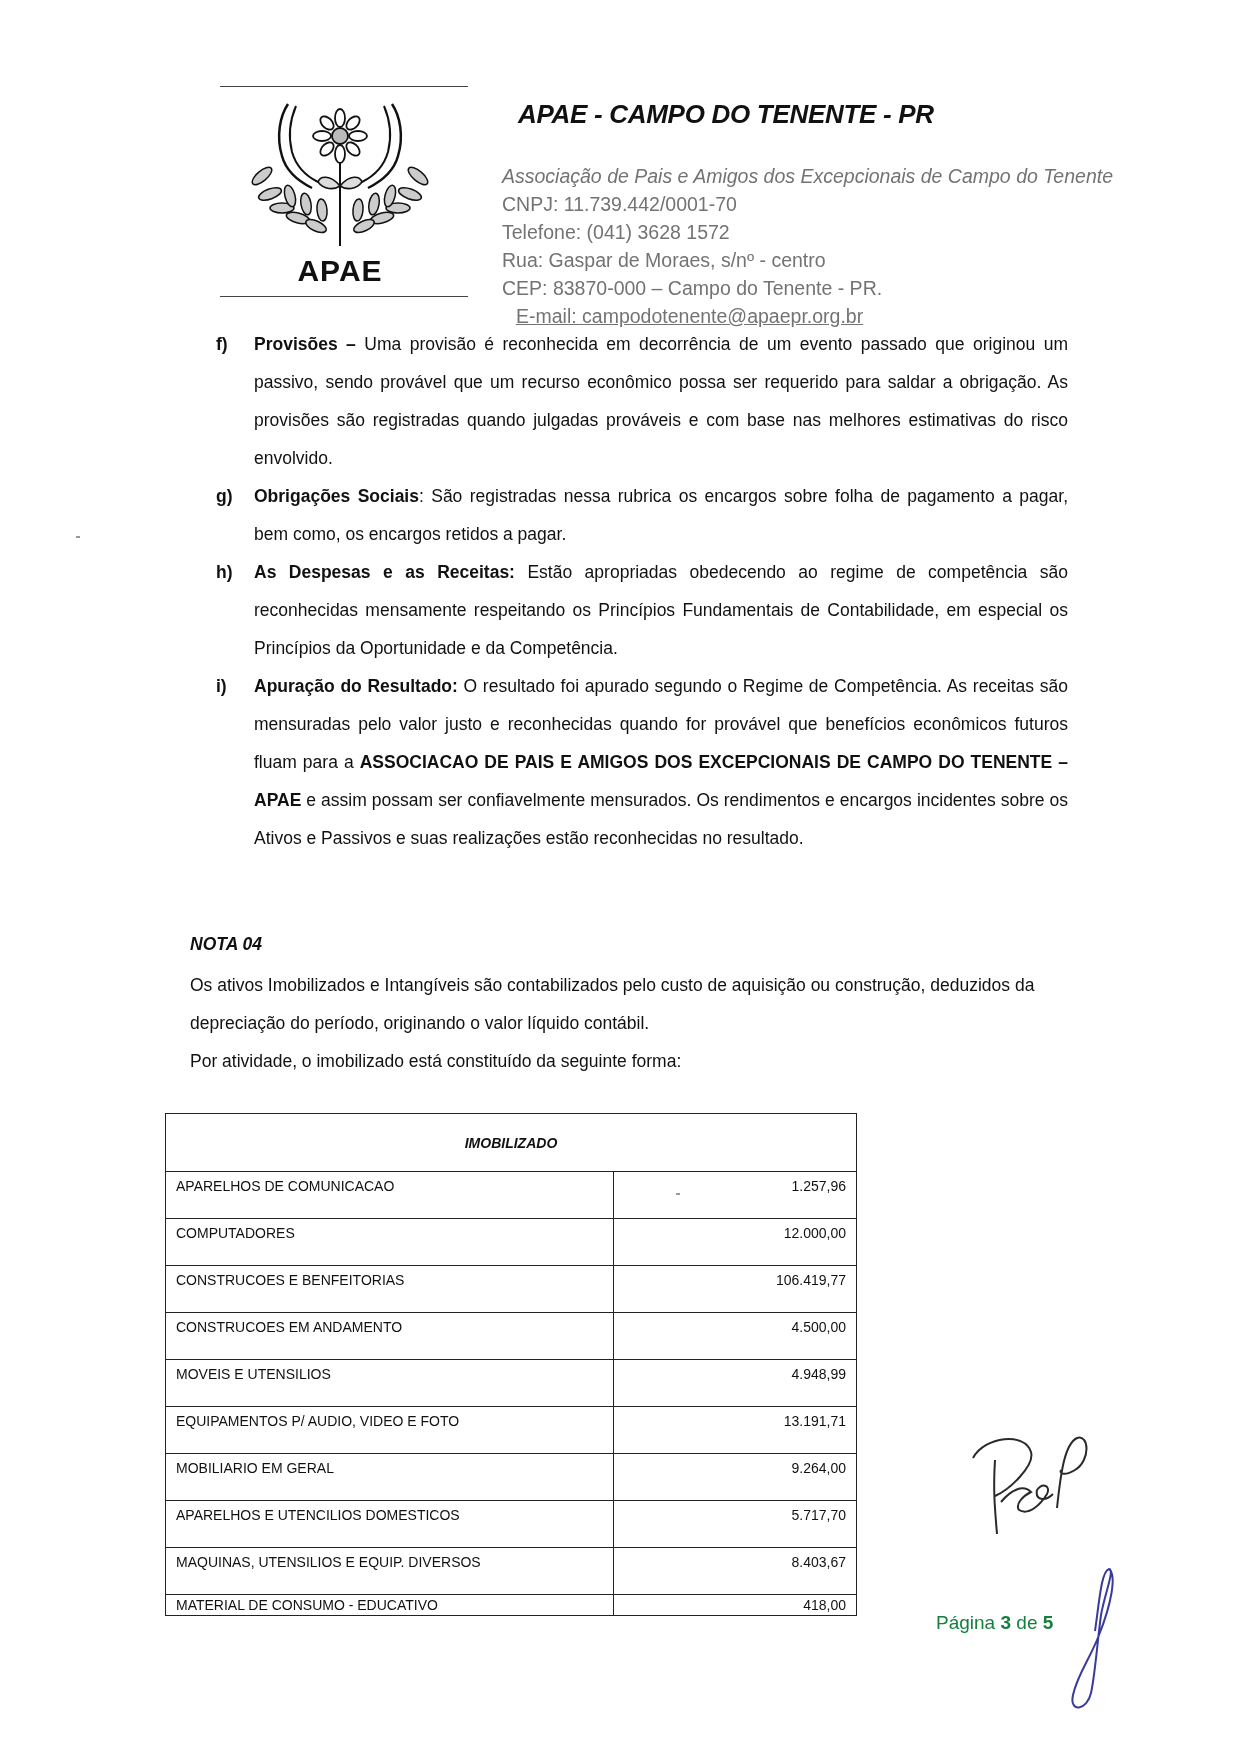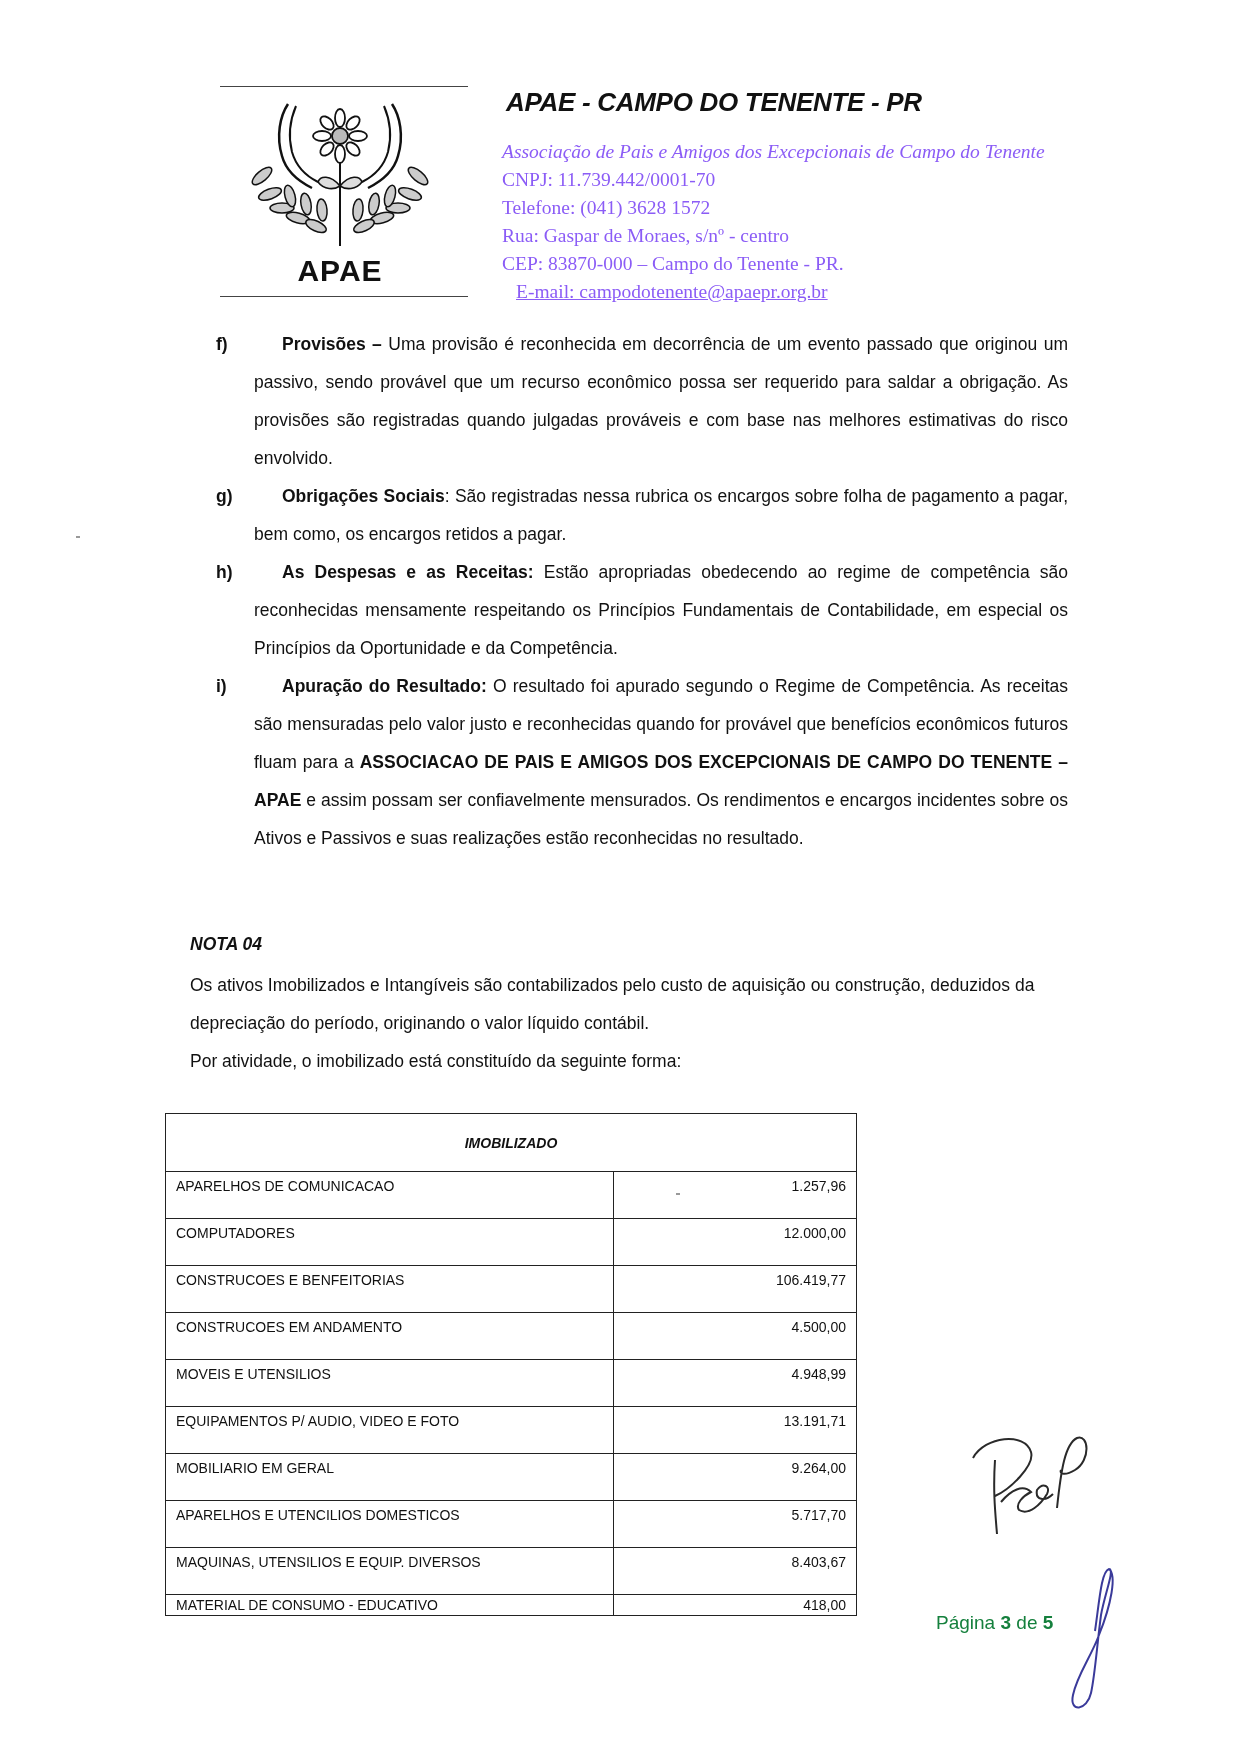--- a/index.html
+++ b/index.html
@@ -10,30 +10,30 @@
     .hdr-rule { position: absolute; left: 220px; width: 248px; height: 0; border-top: 1.5px solid #444; }
     .hdr-rule.top { top: 86px; }
     .hdr-rule.bot { top: 296px; }
     .logo { position: absolute; left: 240px; top: 96px; width: 200px; height: 190px; }
     .logo svg { width: 200px; height: 160px; display: block; }
     .logo-text { position: absolute; left: 0; top: 158px; width: 200px; text-align: center;
                  font-family: "Liberation Sans", sans-serif; font-weight: bold; font-size: 30px; letter-spacing: 1px; color: #111; }
 
     .org-block { position: absolute; left: 502px; top: 80px; width: 700px; }
     .org-title { font-family: "Liberation Sans", sans-serif; font-weight: bold; font-style: italic;
-                 font-size: 26px; letter-spacing: -0.3px; margin: 4px; height: 50px; line-height: 36px; color: #111; }
-    .org-line { font-family: Liberation Serif, serif; font-size: 19.5px; line-height: 28px; color: #8b5cf6; white-space: nowrap; }
+                 font-size: 26px; letter-spacing: -0.3px; margin: 16px; height: 50px; line-height: 36px; color: #111; }
+    .org-line { font-family: Liberation Sans, sans-serif; font-size: 19.5px; line-height: 28px; color: #737373; white-space: nowrap; }
     .org-line.italic { font-style: italic; }
     .org-line.email { text-decoration: underline; margin-left: 14px; }
 
     
     .items { position: absolute; left: 178px; top: 325px; width: 890px; }
     .item { position: relative; padding-left: 76px; font-size: 17.5px; line-height: 38px; text-align: justify; margin-bottom: 0; }
     .item .letter { position: absolute; left: 38px; top: 0; font-weight: bold; }
-    .item .lead { font-weight: bold; margin-left: 28px; }
+    .item .lead { font-weight: bold; }
     .item .strong { font-weight: bold; }
 
     .nota { position: absolute; left: 190px; top: 928px; width: 890px; font-size: 17.5px; }
     .nota-title { font-weight: bold; font-style: italic; line-height: 32px; height: 38px; }
     .nota-p { line-height: 38px; }
 
     
     .tbl { position: absolute; left: 165px; top: 1113px; width: 691px; border-collapse: collapse;
            font-size: 14px; table-layout: fixed; }
     .tbl td, .tbl th { border: 1.5px solid #222; padding: 0 10px; }

